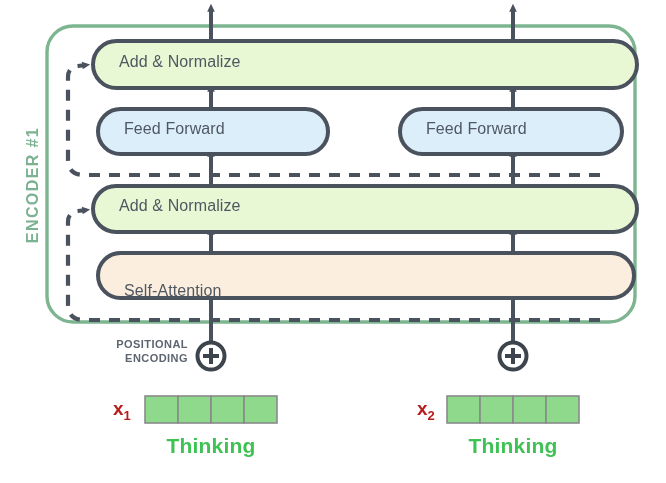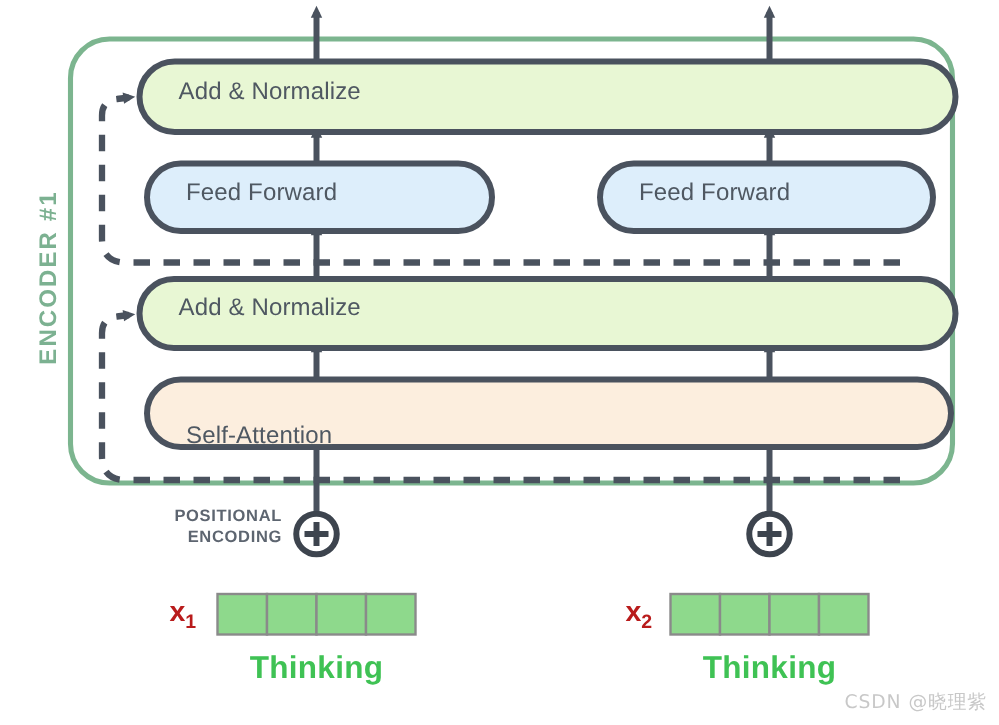--- a/index.html
+++ b/index.html
@@ -194,15 +194,14 @@
   </div>
 
   <div class="vec-sub" style="left:417px; top:398px;">
     <span>x</span><sub>2</sub>
   </div>
 
   <div class="word" style="left:111px; top:434px; width:200px;">Thinking</div>
 
   <div class="word" style="left:413px; top:434px; width:200px;">Thinking</div>
 
-  <div class="watermark">CSDN @晓理紫</div>
 
 </div>
 
 </body></html>

